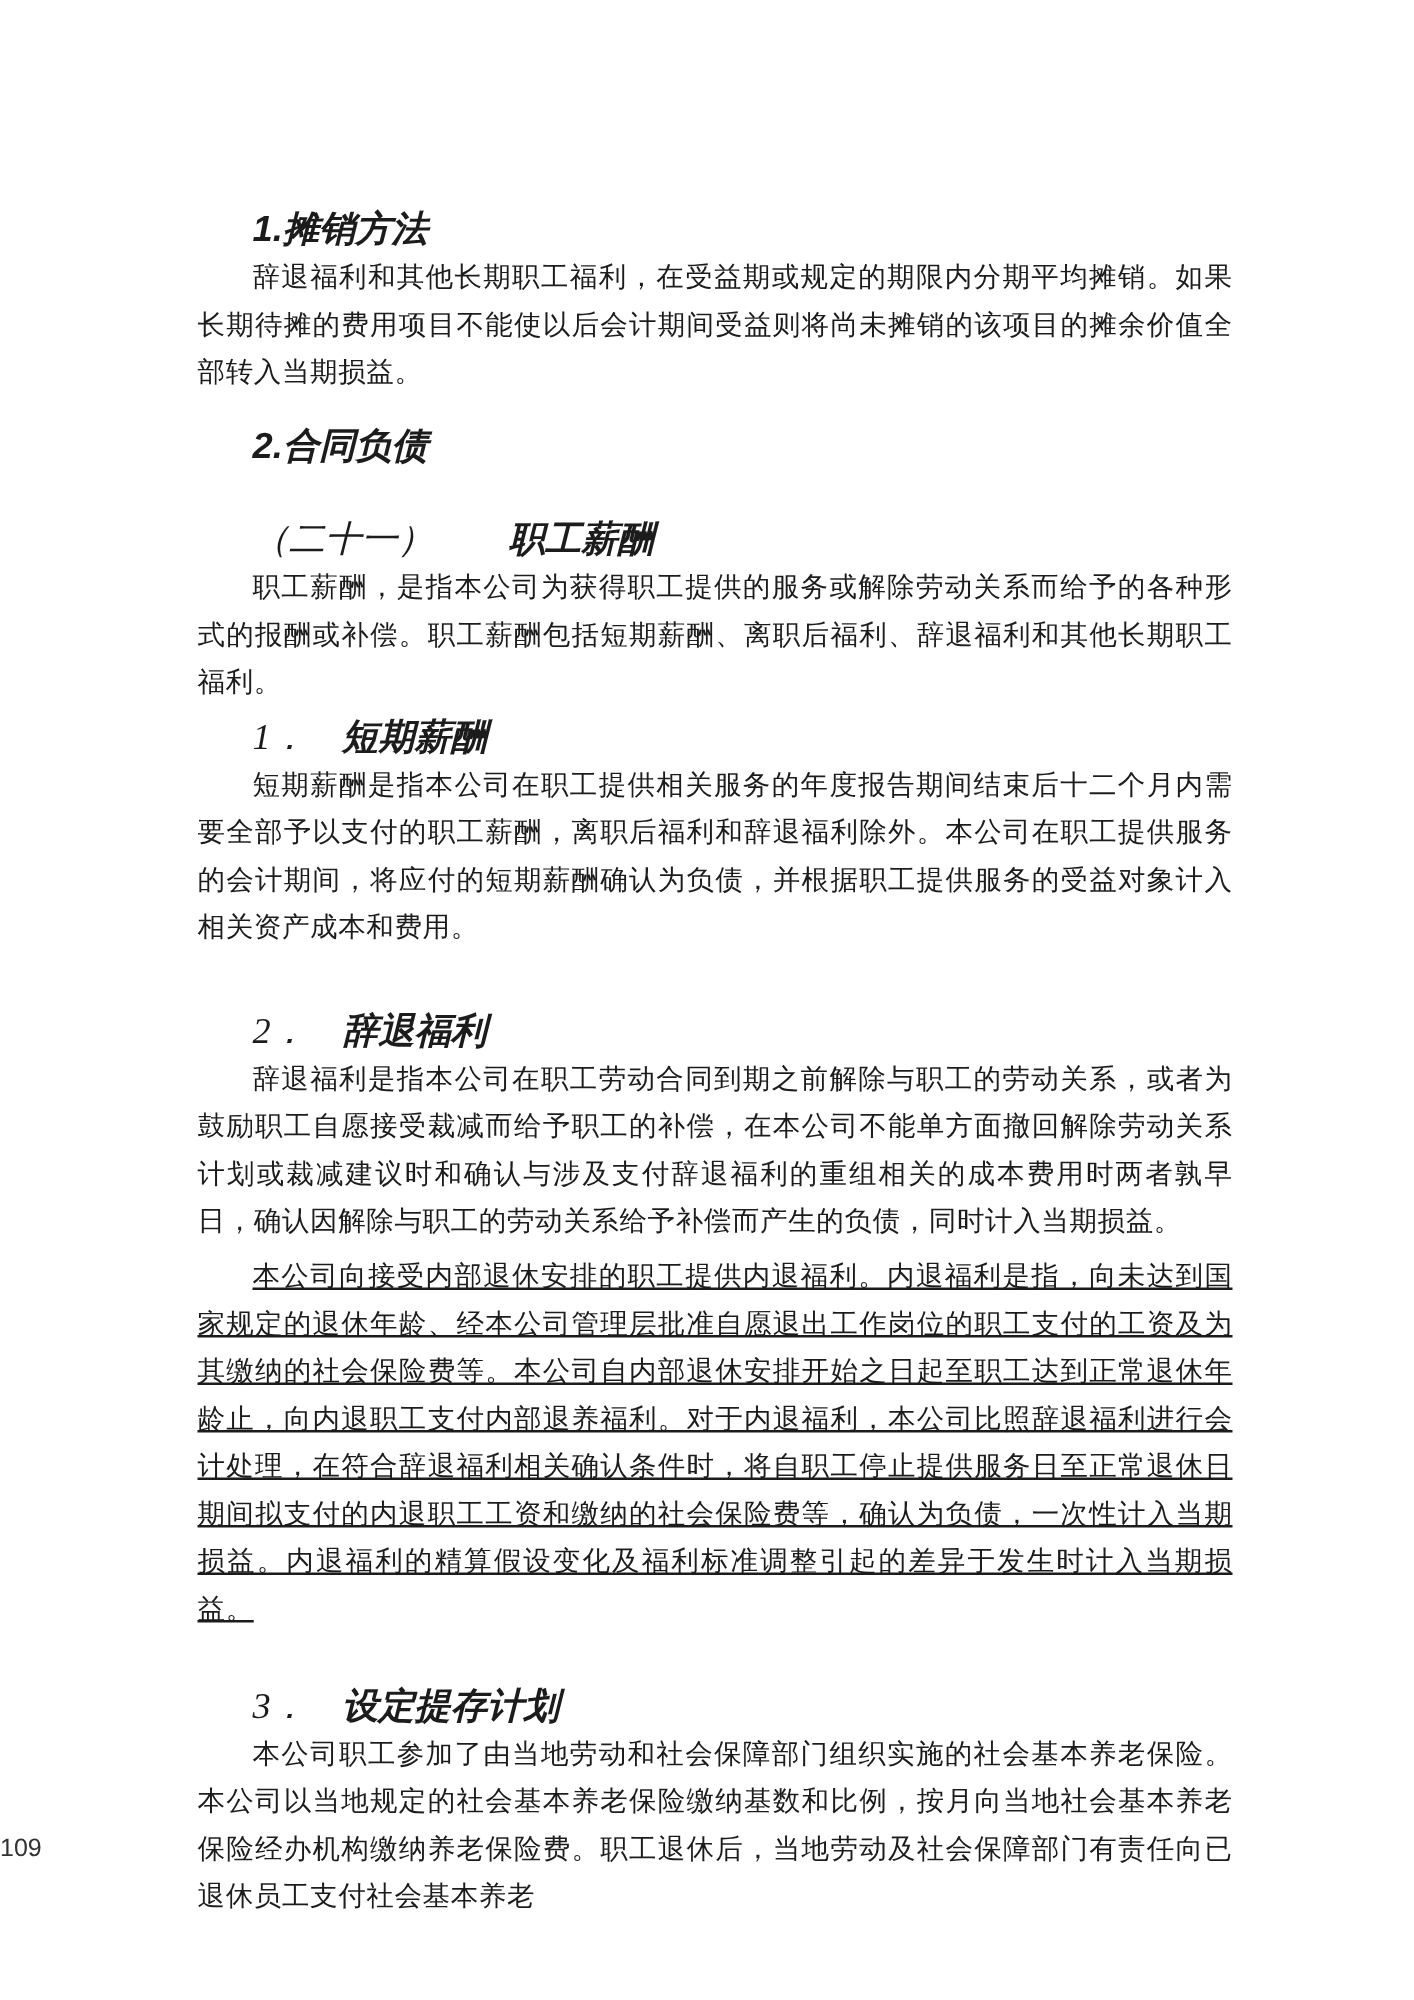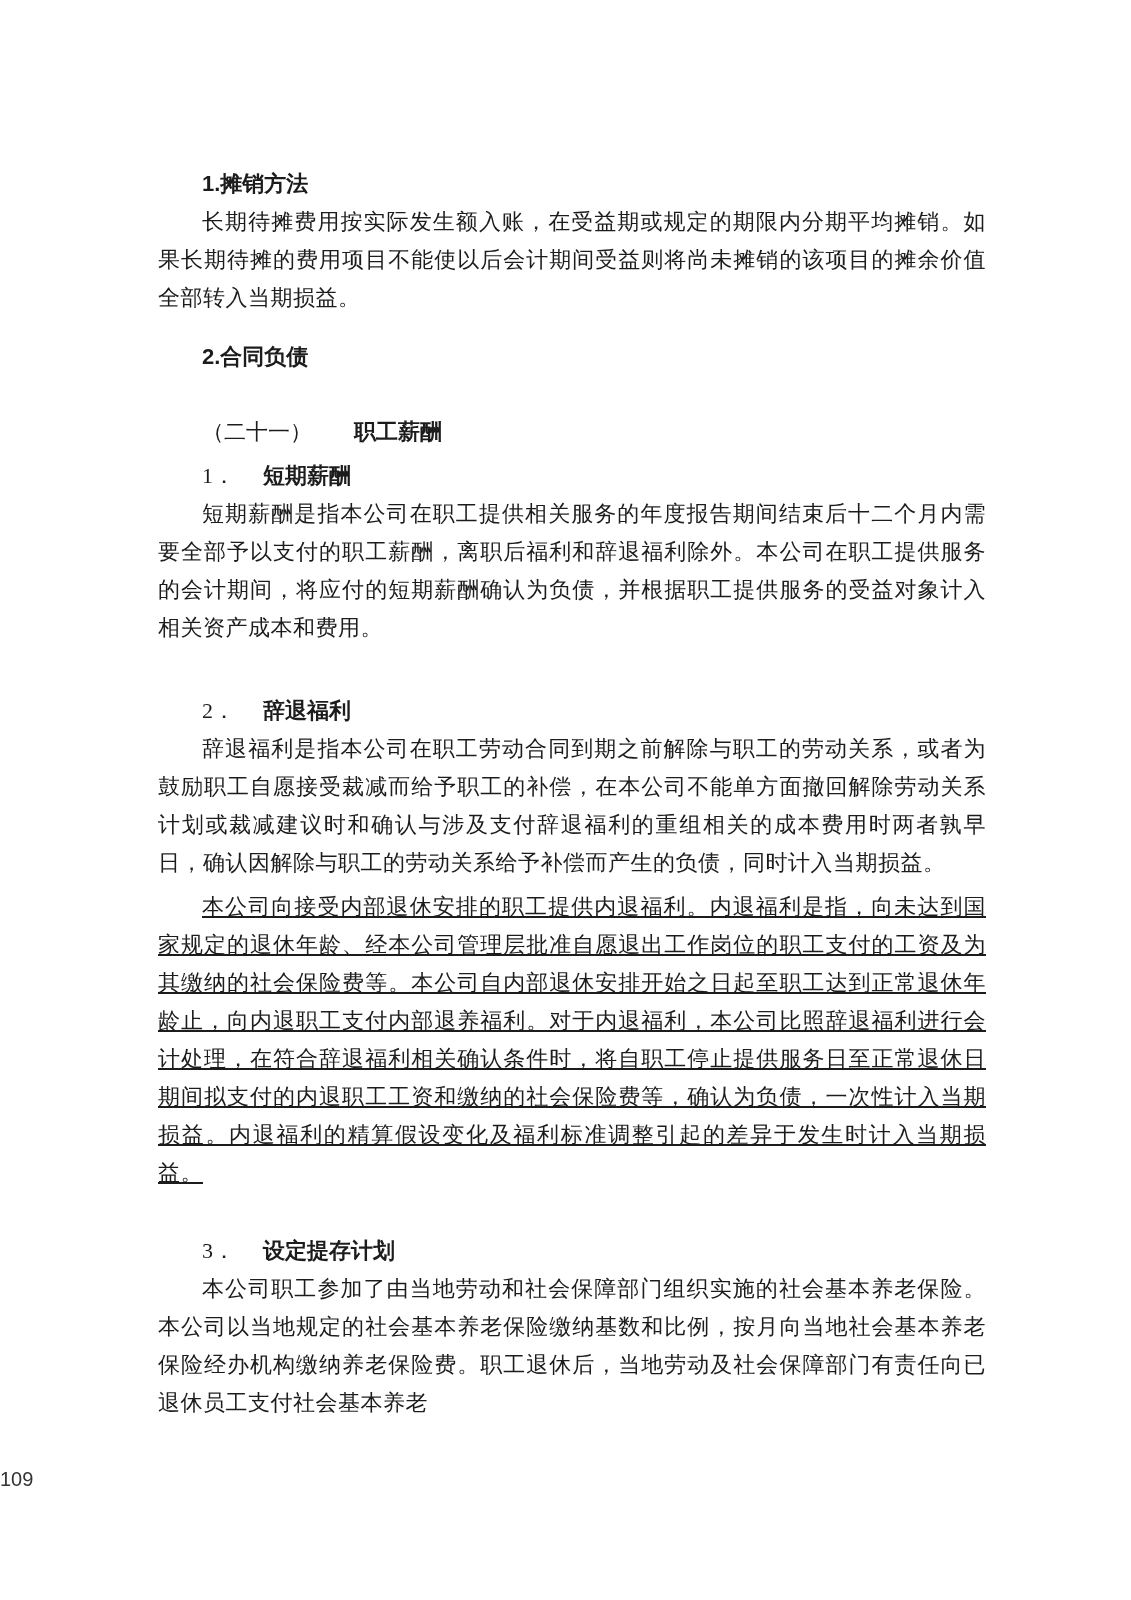--- a/index.html
+++ b/index.html
@@ -26,35 +26,36 @@
     margin: 0;
     font-size: 22px;
     line-height: 38px;
     text-align: justify;
     text-indent: 44px;
     letter-spacing: 0.5px;
   }
   .heading {
     margin: 0;
     padding-left: 44px;
-    font-size: 22px;
+    font-size: 29px;
     line-height: 38px;
     font-weight: 700;
+    font-style: italic;
   }
   .heading .h-num,
   .heading .h-title {
     font-family: "Liberation Sans", "DejaVu Sans", sans-serif;
     font-weight: 700;
   }
   .heading.mixed .h-num {
     font-family: "Liberation Serif", "DejaVu Serif", serif;
     font-weight: 400;
   }
   .heading.mixed .h-num { margin-right: 28px; }
-  .heading.paren .h-num { margin-right: 42px; }
+  .heading.paren .h-num { margin-right: 60px; }
   
   .mt-contract       { margin-top: 21px; }
   .mt-employee       { margin-top: 37px; }
   .mt-shortterm      { margin-top: 6px; }
   .mt-termination    { margin-top: 45px; }
   .mt-internal       { margin-top: 6px; text-decoration: underline; }
   .mt-defined        { margin-top: 40px; }
   .footer {
     position: absolute;
     left: 0;
@@ -68,27 +69,28 @@
   }
 </style>
 </head>
 <body>
 
 <div class="page">
   <div class="content">
 
     <h3 class="heading"><span class="h-num">1.</span><span class="h-title">摊销方法</span></h3>
 
-    <p class="para">长期待摊费用按实际发生额入账，在受益期或规定的期限内分期平均摊销。如果长期待摊的费用项目不能使以后会计期间受益则将尚未摊销的该项目的摊余价值全部转入当期损益。</p>
+    <p class="para">辞退福利和其他长期职工福利，在受益期或规定的期限内分期平均摊销。如果长期待摊的费用项目不能使以后会计期间受益则将尚未摊销的该项目的摊余价值全部转入当期损益。</p>
 
     <h3 class="heading mt-contract"><span class="h-num">2.</span><span class="h-title">合同负债</span></h3>
 
 
     <h3 class="heading paren mixed mt-employee"><span class="h-num">（二十一）</span><span class="h-title">职工薪酬</span></h3>
 
+    <p class="para">职工薪酬，是指本公司为获得职工提供的服务或解除劳动关系而给予的各种形式的报酬或补偿。职工薪酬包括短期薪酬、离职后福利、辞退福利和其他长期职工福利。</p>
 
     <h3 class="heading mixed mt-shortterm"><span class="h-num">1．</span><span class="h-title">短期薪酬</span></h3>
 
     <p class="para">短期薪酬是指本公司在职工提供相关服务的年度报告期间结束后十二个月内需要全部予以支付的职工薪酬，离职后福利和辞退福利除外。本公司在职工提供服务的会计期间，将应付的短期薪酬确认为负债，并根据职工提供服务的受益对象计入相关资产成本和费用。</p>
 
     <h3 class="heading mixed mt-termination"><span class="h-num">2．</span><span class="h-title">辞退福利</span></h3>
 
     <p class="para">辞退福利是指本公司在职工劳动合同到期之前解除与职工的劳动关系，或者为鼓励职工自愿接受裁减而给予职工的补偿，在本公司不能单方面撤回解除劳动关系计划或裁减建议时和确认与涉及支付辞退福利的重组相关的成本费用时两者孰早日，确认因解除与职工的劳动关系给予补偿而产生的负债，同时计入当期损益。</p>
 
     <p class="para mt-internal">本公司向接受内部退休安排的职工提供内退福利。内退福利是指，向未达到国家规定的退休年龄、经本公司管理层批准自愿退出工作岗位的职工支付的工资及为其缴纳的社会保险费等。本公司自内部退休安排开始之日起至职工达到正常退休年龄止，向内退职工支付内部退养福利。对于内退福利，本公司比照辞退福利进行会计处理，在符合辞退福利相关确认条件时，将自职工停止提供服务日至正常退休日期间拟支付的内退职工工资和缴纳的社会保险费等，确认为负债，一次性计入当期损益。内退福利的精算假设变化及福利标准调整引起的差异于发生时计入当期损益。</p>

